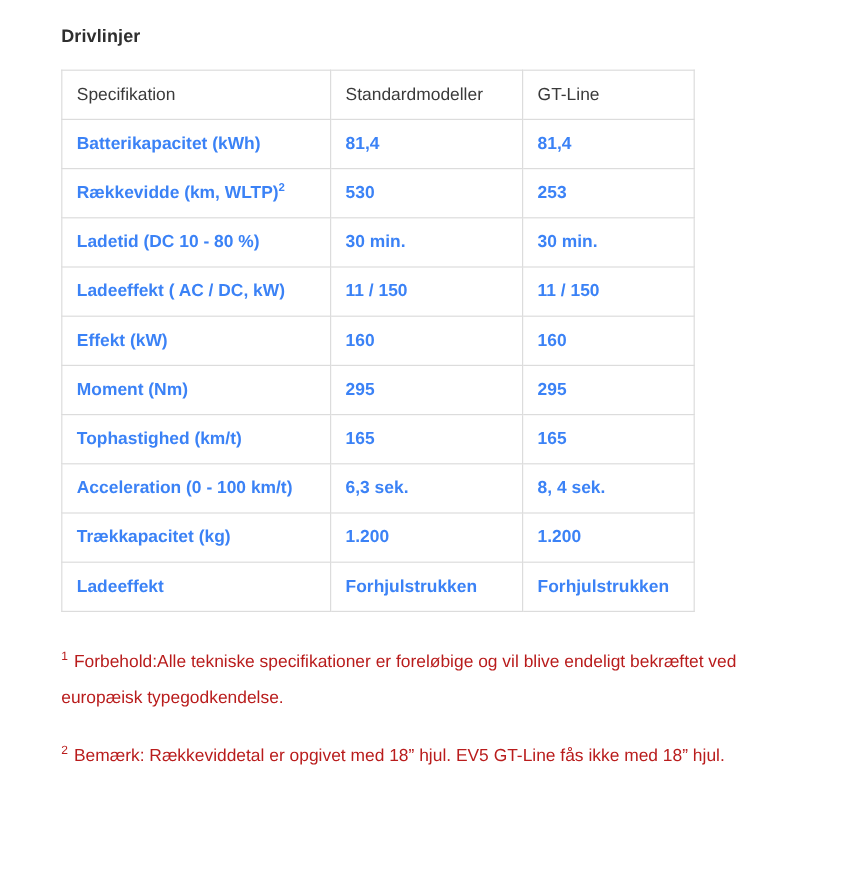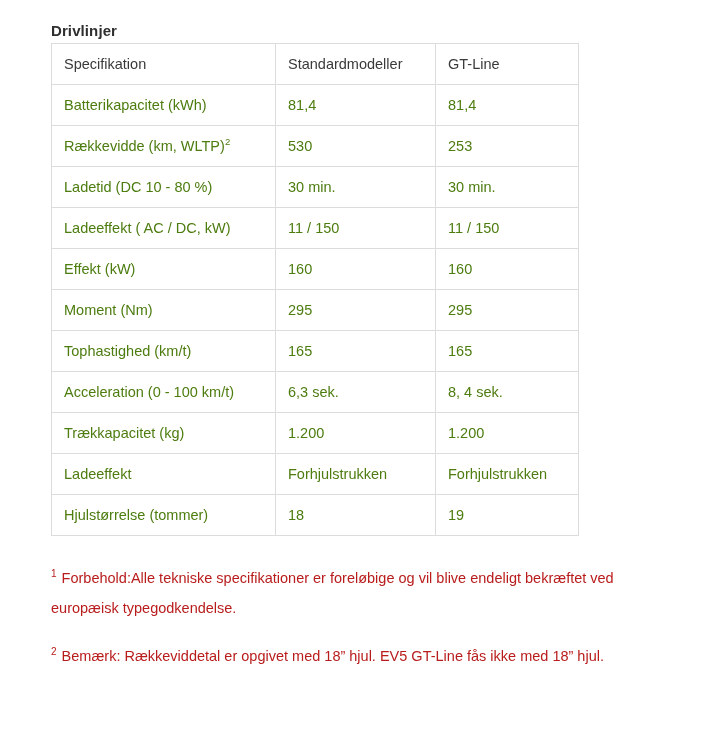--- a/index.html
+++ b/index.html
@@ -21,43 +21,43 @@
     height: 743px;
     box-sizing: border-box;
     padding: 22px 0 0 51px;
     overflow: hidden;
   }
   .section-title {
     font-size: 15px;
     font-weight: bold;
     color: #2f2f2f;
     letter-spacing: 0.1px;
-    margin: 0 0 3px 0;
+    margin: 0 0 18px 0;
     line-height: 18px;
   }
   table.spec-table {
     border-collapse: collapse;
     table-layout: fixed;
     width: 527px;
     border: 1px solid #84cc16;
     background: #ffffff;
   }
   table.spec-table col.c-spec { width: 224px; }
   table.spec-table col.c-std  { width: 160px; }
   table.spec-table col.c-gt   { width: 143px; }
   table.spec-table th,
   table.spec-table td {
     border: 1px solid #dcdcdc;
     padding: 0 10px 0 12px;
     height: 40px;
     text-align: left;
     vertical-align: middle;
     font-size: 14.5px;
-    font-weight: normal;
-    color: #4d7c0f;
+    font-weight: bold;
+    color: #3b82f6;
     line-height: 18px;
     white-space: nowrap;
     overflow: visible;
   }
   table.spec-table thead th {
     color: #3a3a3a;
     font-weight: normal;
   }
   sup.fn-marker {
     font-size: 9.5px;
@@ -146,25 +146,20 @@
         <tr>
           <td><span>Trækkapacitet (kg)</span></td>
           <td>1.200</td>
           <td>1.200</td>
         </tr>
         <tr>
           <td><span>Ladeeffekt</span></td>
           <td>Forhjulstrukken</td>
           <td>Forhjulstrukken</td>
         </tr>
-        <tr>
-          <td><span>Hjulstørrelse (tommer)</span></td>
-          <td>18</td>
-          <td>19</td>
-        </tr>
       </tbody>
   </table>
 
   <div class="footnotes" id="footnotes">
       <p class="footnote"><sup>1</sup><span> Forbehold:Alle tekniske specifikationer er foreløbige og vil blive endeligt bekræftet ved europæisk typegodkendelse.</span></p>
       <p class="footnote"><sup>2</sup><span> Bemærk: Rækkeviddetal er opgivet med 18” hjul. EV5 GT-Line fås ikke med 18” hjul.</span></p>
     </div>
 
 </div>
 

